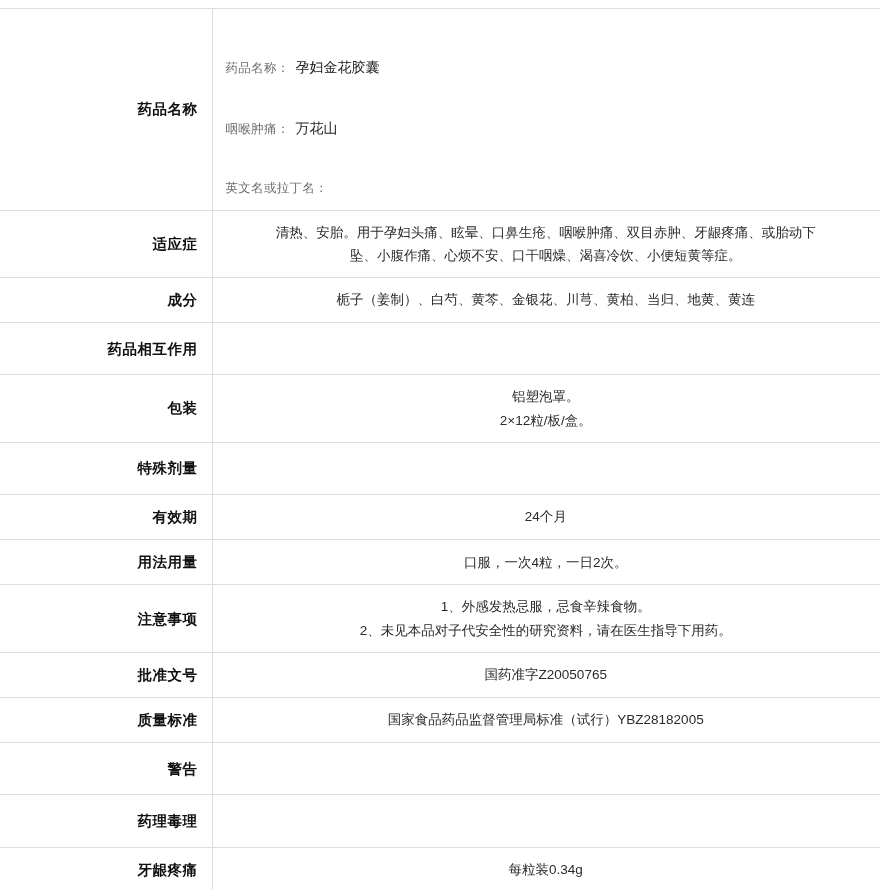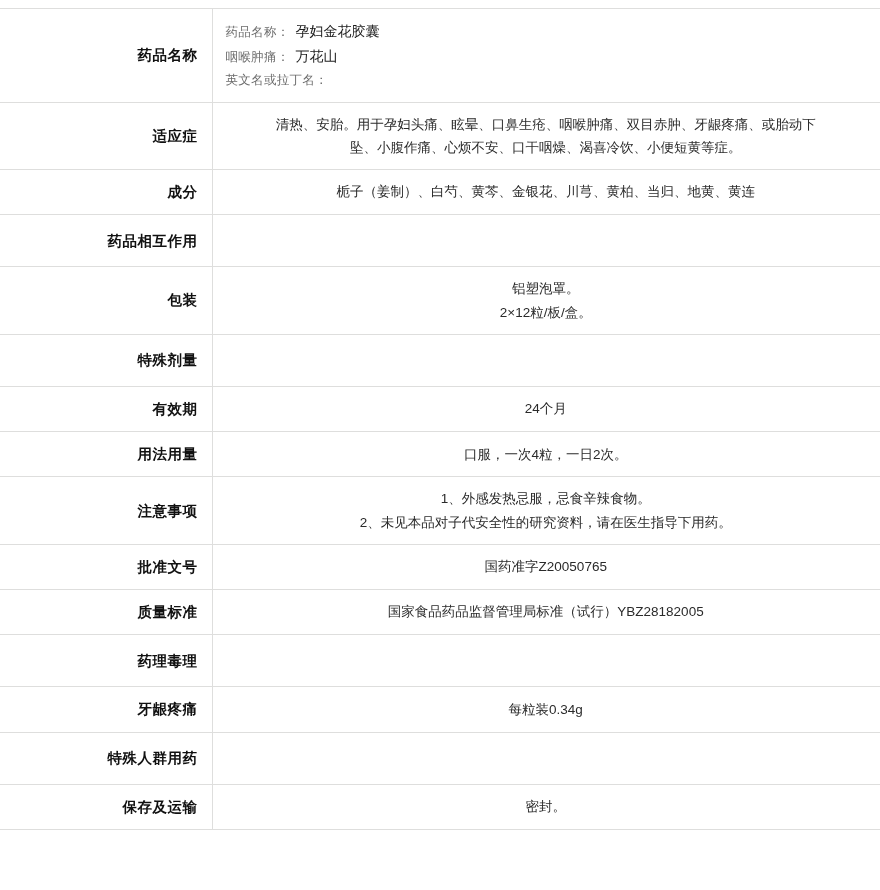--- a/index.html
+++ b/index.html
@@ -53,20 +53,21 @@
     border-left: 1px solid #dededd;
     background: #ffffff;
   }
   td.value-cell.empty {
     padding-top: 14px;
     padding-bottom: 14px;
   }
   .kv-line {
     display: block;
     white-space: nowrap;
+    margin-top: 36px;
   }
   .kv-key {
     display: inline-block;
     color: #6d6d6d;
     font-size: 12.5px;
     letter-spacing: 0.3px;
   }
   .kv-val {
     display: inline-block;
     color: #1c1c1c;
@@ -145,20 +146,24 @@
             <span class="line">国药准字Z20050765</span>
           </td>
         </tr>
         <tr>
           <td class="label-cell">质量标准</td>
           <td class="value-cell">
             <span class="line">国家食品药品监督管理局标准（试行）YBZ28182005</span>
           </td>
         </tr>
         <tr>
+          <td class="label-cell">警告</td>
+          <td class="value-cell empty">&nbsp;</td>
+        </tr>
+        <tr>
           <td class="label-cell">药理毒理</td>
           <td class="value-cell empty">&nbsp;</td>
         </tr>
         <tr>
           <td class="label-cell">牙龈疼痛</td>
           <td class="value-cell">
             <span class="line">每粒装0.34g</span>
           </td>
         </tr>
         <tr>

